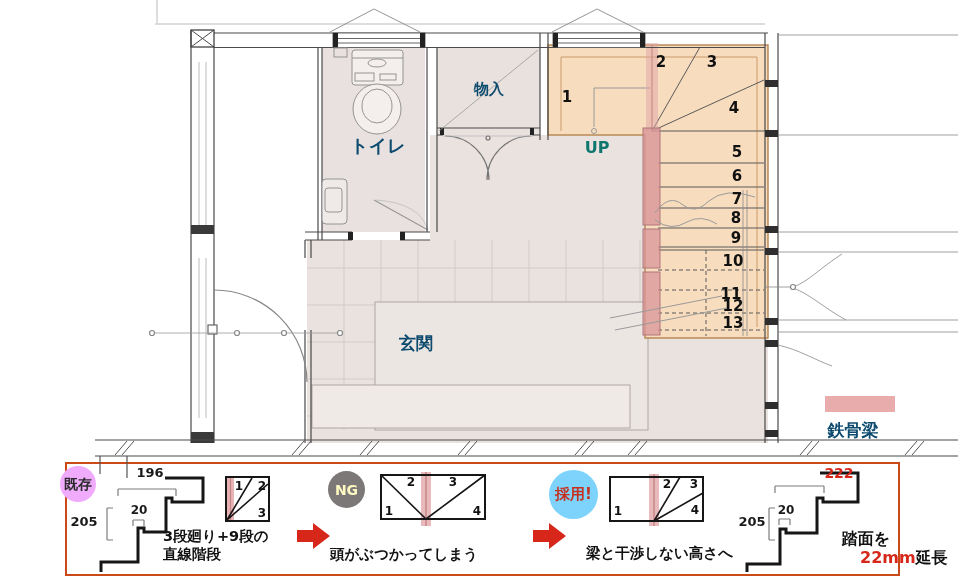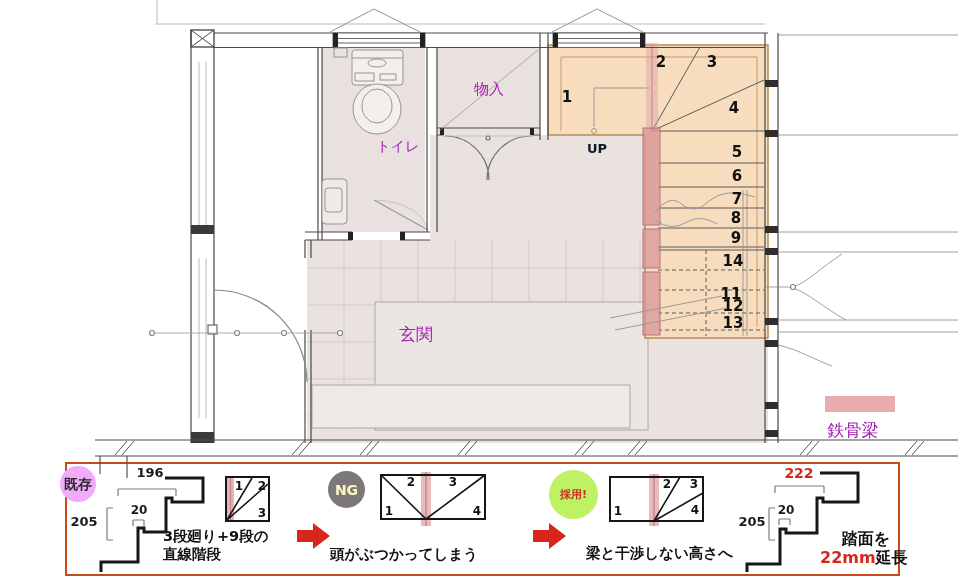--- a/index.html
+++ b/index.html
@@ -2,33 +2,33 @@
 <html><head>
 <meta charset="utf-8">
 <style>
   html,body{margin:0;padding:0;background:#fff;}
   #app{position:relative;width:960px;height:580px;overflow:hidden;background:#fff;
        font-family:"DejaVu Sans","Liberation Sans",sans-serif;}
   #linework{position:absolute;left:0;top:0;}
   .panel-box{position:absolute;left:65px;top:462px;width:835px;height:114px;
              border:2.5px solid #c94a18;background:#fff;box-sizing:border-box;}
   .lbl{position:absolute;transform:translate(-50%,-50%);white-space:nowrap;
-       font-weight:400;color:#a21caf;line-height:1;}
+       font-weight:700;color:#0c4a6e;line-height:1;}
   .num{position:absolute;transform:translate(-50%,-50%);font-weight:700;
        font-size:15px;color:#111;line-height:1;}
   .dnum{position:absolute;transform:translate(-50%,-50%);font-weight:700;
         font-size:12px;color:#111;line-height:1;}
   .cap{position:absolute;font-size:14.5px;font-weight:700;color:#111;
        white-space:nowrap;line-height:1.2;}
   .dim{position:absolute;transform:translate(-50%,-50%);font-size:13px;
        font-weight:700;color:#1a1a1a;white-space:nowrap;line-height:1;}
   .badge{position:absolute;border-radius:50%;display:flex;align-items:center;
          justify-content:center;font-weight:700;line-height:1;white-space:nowrap;}
   .hl{background:#f4cdcf;padding:0 1px;}
-  .red{color:#d6271a;}
+  .red{color:#d6271a;margin-left:40px;}
   .swatch{position:absolute;left:825px;top:396px;width:70px;height:16px;background:#e9acac;}
 </style>
 </head>
 <body>
 
 <div id="app">
 
   <div class="panel-box"></div>
 
   <svg id="linework" width="960" height="580" viewBox="0 0 960 580">
@@ -209,45 +209,45 @@
 
       <path d="M820,473 H858 V502 H823 v-4 h-6 v35 H786 v-4 h-6 v35 H747 V572" fill="none" stroke="#161616" stroke-width="3"></path>
       <g stroke="#7d7d7d" stroke-width="1.2" fill="none">
         <path d="M775,486H824 M775,486v7 M824,486v7"></path>
         <path d="M769,508h6 M769,508V540 M769,540h6"></path>
         <path d="M779,519h11 M779,519v6 M790,519v6"></path>
       </g>
     </g>
   </svg>
 
-  <span class="lbl" style="left:398px;top:146px;font-size:14px">トイレ</span>
+  <span class="lbl" style="left:378px;top:146px;font-size:18px">トイレ</span>
   <span class="lbl" style="left:489px;top:89px;font-size:15px">物入</span>
-  <span class="lbl" style="left:416px;top:334px;font-size:17px">玄関</span>
-  <span class="lbl" style="left:597px;top:148px;font-size:13px;color:#0f172a;font-weight:600">UP</span>
+  <span class="lbl" style="left:416px;top:343px;font-size:17px">玄関</span>
+  <span class="lbl" style="left:597px;top:148px;font-size:16px;color:#0f766e;font-weight:600">UP</span>
 
   <span class="num" style="left:567px;top:97px">1</span>
   <span class="num" style="left:661px;top:62px">2</span>
   <span class="num" style="left:712px;top:62px">3</span>
   <span class="num" style="left:734px;top:108px">4</span>
   <span class="num" style="left:737px;top:152px">5</span>
   <span class="num" style="left:737px;top:176px">6</span>
   <span class="num" style="left:737px;top:199px">7</span>
   <span class="num" style="left:736px;top:218px">8</span>
   <span class="num" style="left:736px;top:238px">9</span>
-  <span class="num" style="left:733px;top:261px">14</span>
+  <span class="num" style="left:733px;top:261px">10</span>
   <span class="num" style="left:731px;top:294px">11</span>
   <span class="num" style="left:733px;top:306px">12</span>
   <span class="num" style="left:733px;top:323px">13</span>
 
   <div class="swatch"></div>
   <span class="lbl" style="left:853px;top:430px;font-size:17px">鉄骨梁</span>
 
   <div class="badge" style="left:60px;top:466px;width:36px;height:36px;background:#f0abfc;color:#2b2b2b;font-size:14px">既存</div>
   <div class="badge" style="left:328px;top:471px;width:37px;height:37px;background:#7b7877;color:#fef9c3;font-size:14px">NG</div>
-  <div class="badge" style="left:549px;top:470px;width:49px;height:49px;background:#bef264;color:#c5301f;font-size:11px">採用!</div>
+  <div class="badge" style="left:549px;top:470px;width:49px;height:49px;background:#7dd3fc;color:#c5301f;font-size:15px">採用!</div>
 
   <span class="dim" style="left:150px;top:472px">196</span>
   <span class="dim" style="left:139px;top:510px;font-size:12px">20</span>
   <span class="dim" style="left:84px;top:521px">205</span>
 
   <span class="dim red" style="left:799px;top:473px;font-size:14px">222</span>
   <span class="dim" style="left:786px;top:510px;font-size:12px">20</span>
   <span class="dim" style="left:752px;top:521px">205</span>
 
   <span class="dnum" style="left:239px;top:486px">1</span>

